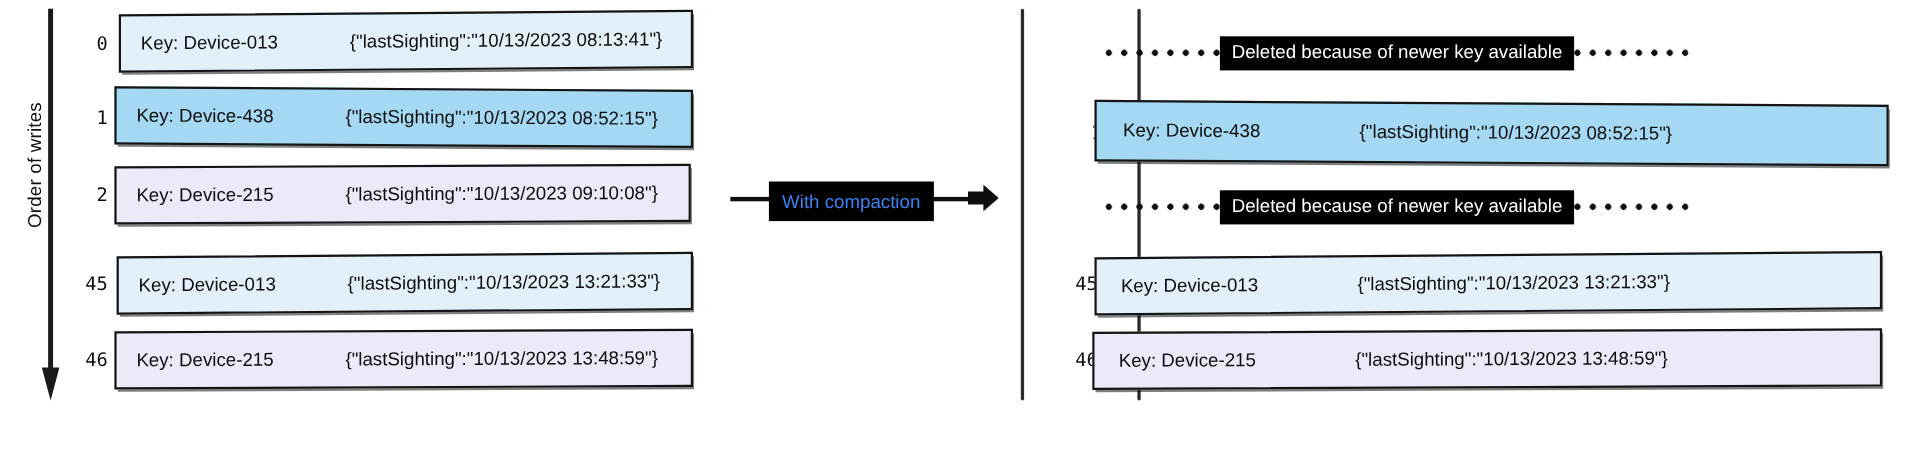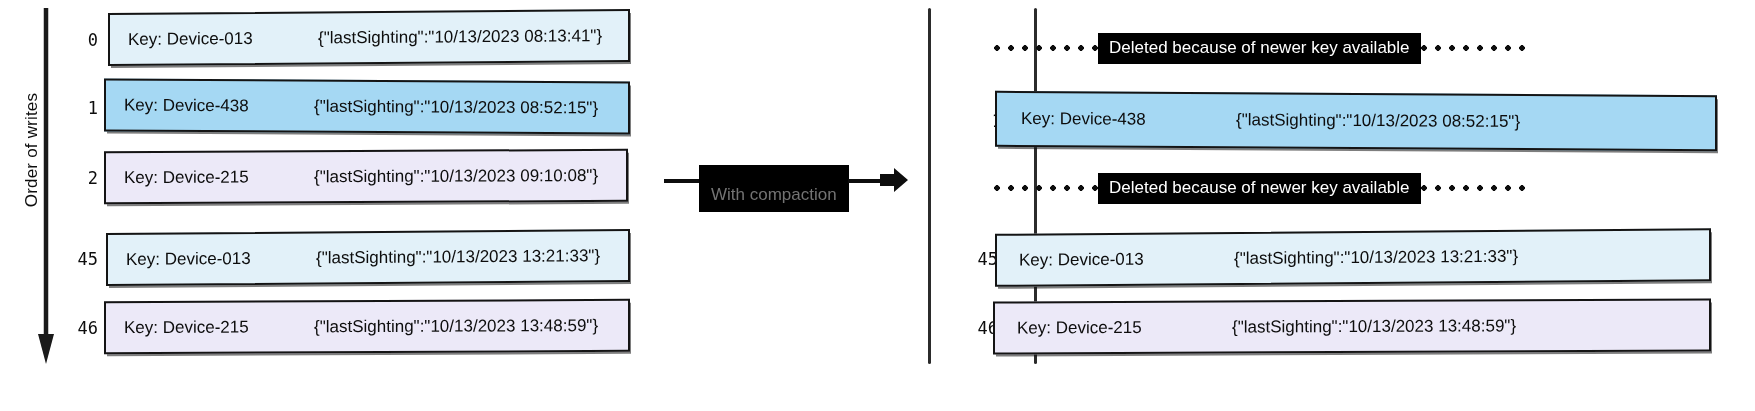--- a/index.html
+++ b/index.html
@@ -87,35 +87,36 @@
 
   
   .conn-line {
     position: absolute;
     height: 4px;
     background: #0d0d0d;
   }
   .conn-label {
     position: absolute;
     background: #000000;
-    color: #737373;
-    font-size: 17px;
-    padding: 20px 12px 7px 12px;
+    color: #3b82f6;
+    font-size: 17px;
+    padding: 9px 12px 7px 12px;
     white-space: nowrap;
     line-height: 1.15;
   }
   .conn-arrow {
     position: absolute;
   }
 
   
   .deleted-row {
     position: absolute;
     display: flex;
     align-items: center;
+    justify-content: center;
   }
   .dots {
     height: 6px;
     background-image: radial-gradient(circle at 3px 3px, #0d0d0d 2.6px, rgba(0,0,0,0) 3px);
     background-size: 14px 6px;
     background-repeat: repeat-x;
   }
   .deleted-label {
     background: #000000;
     color: #ffffff;

